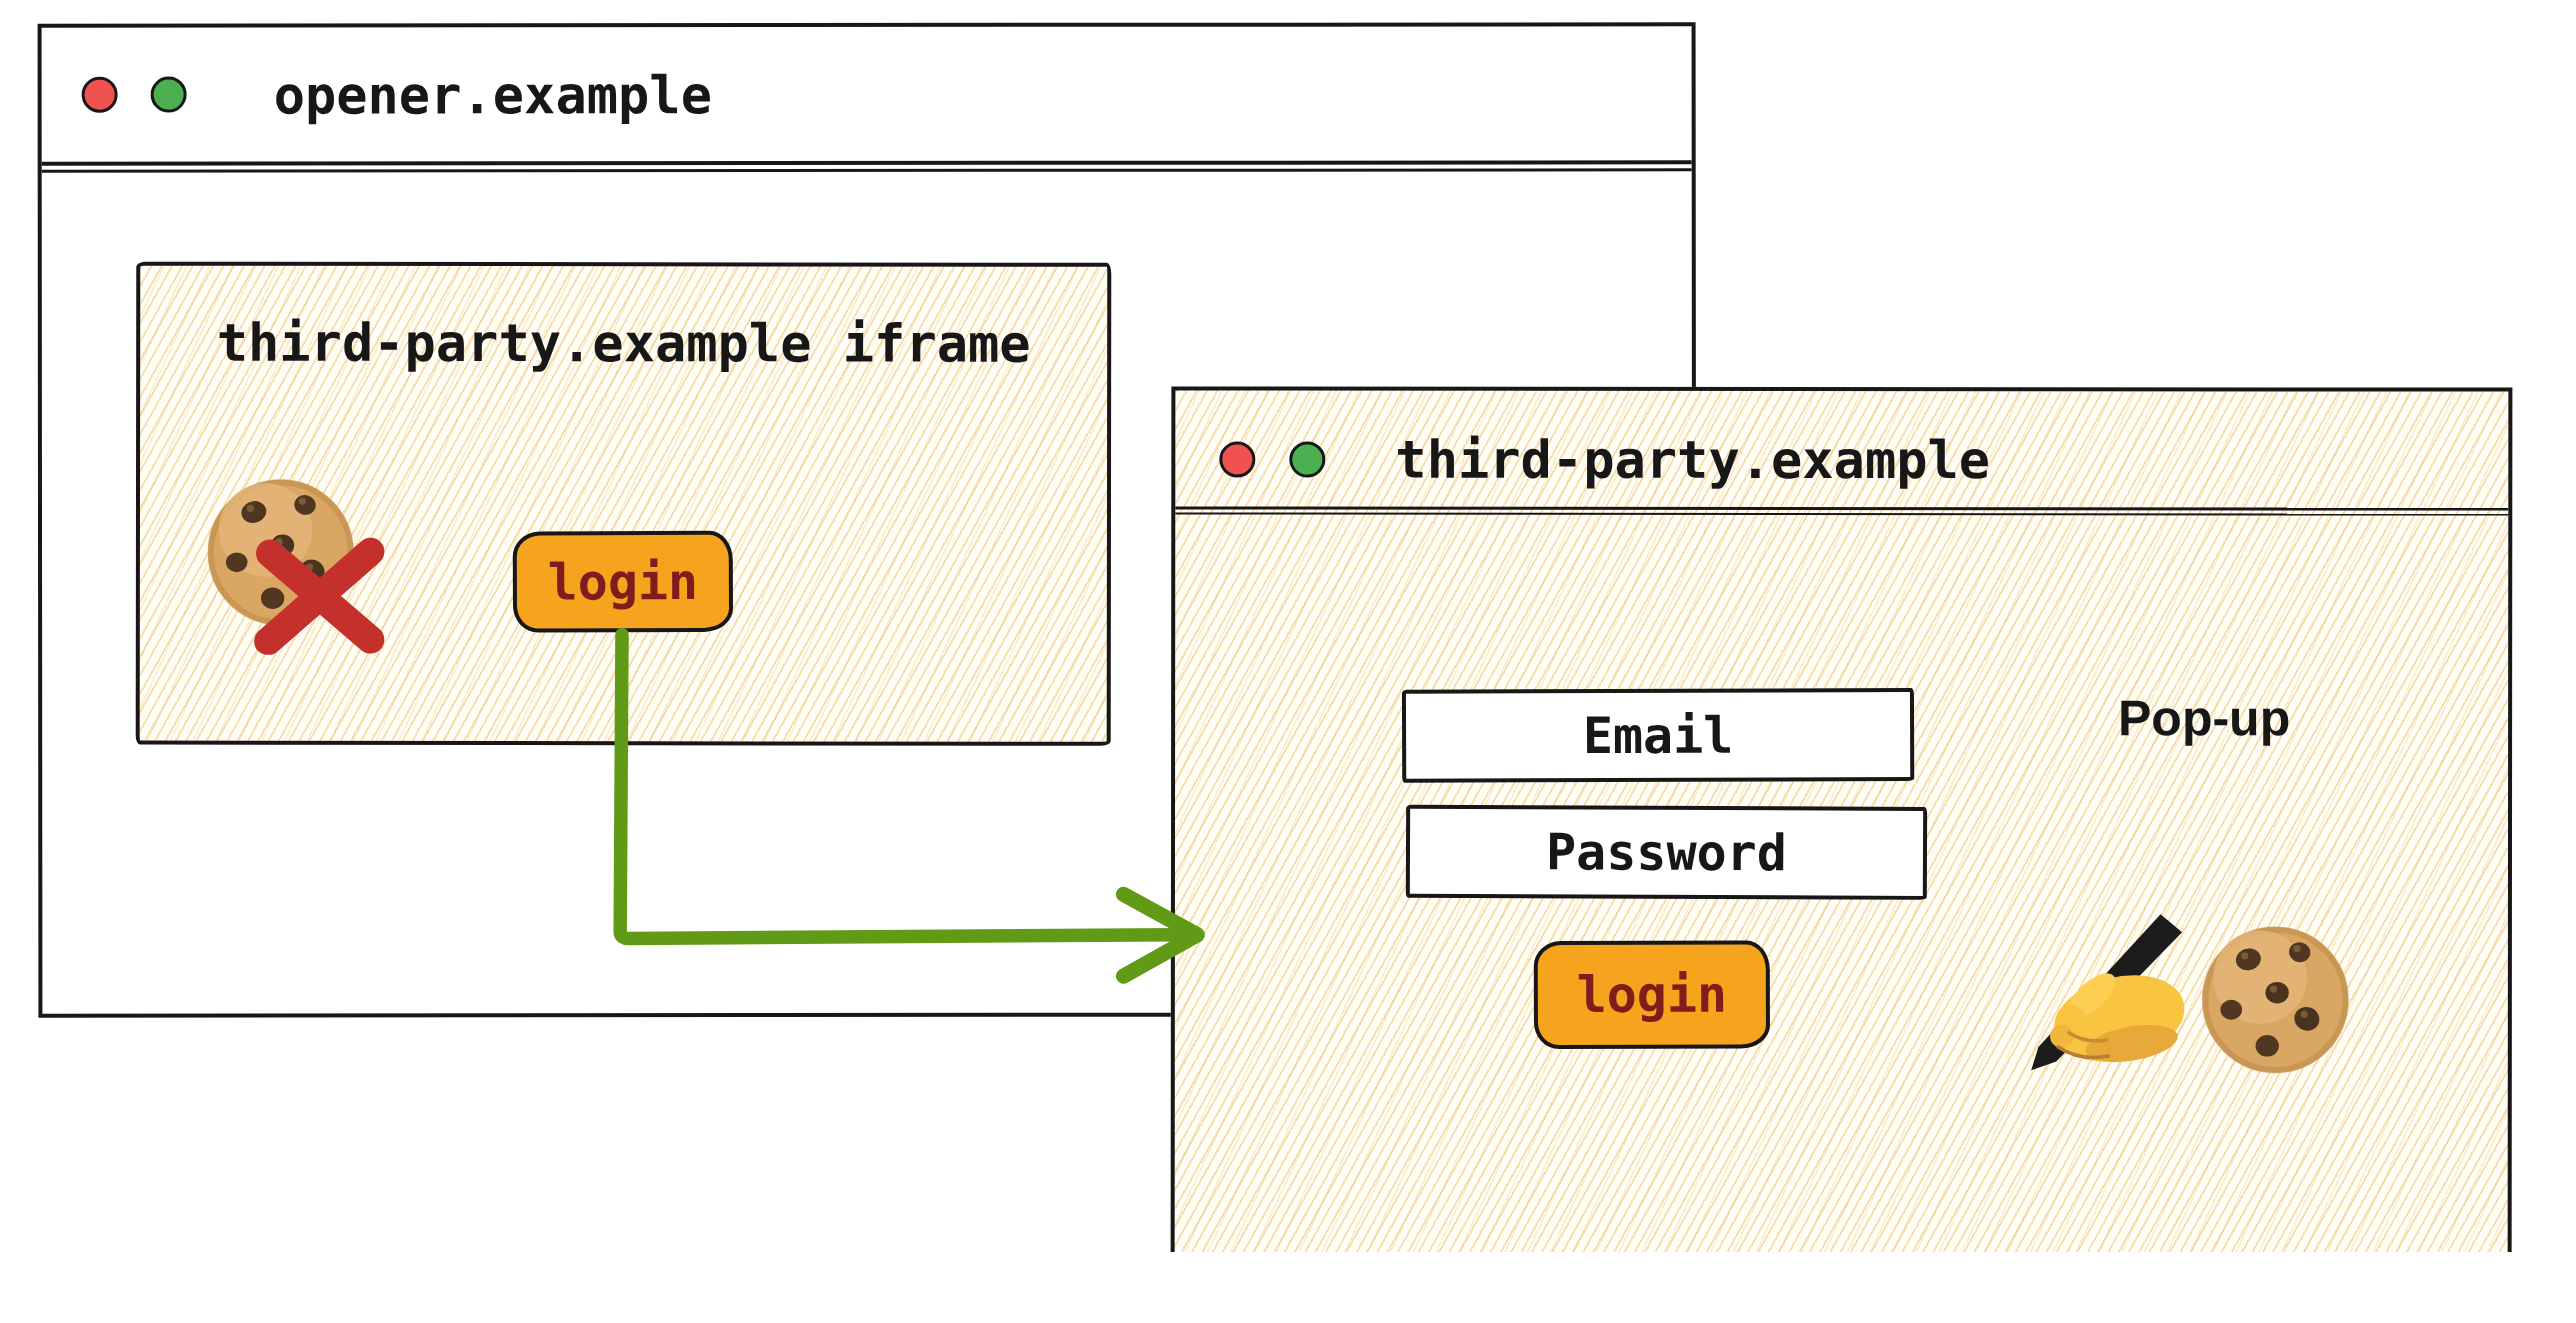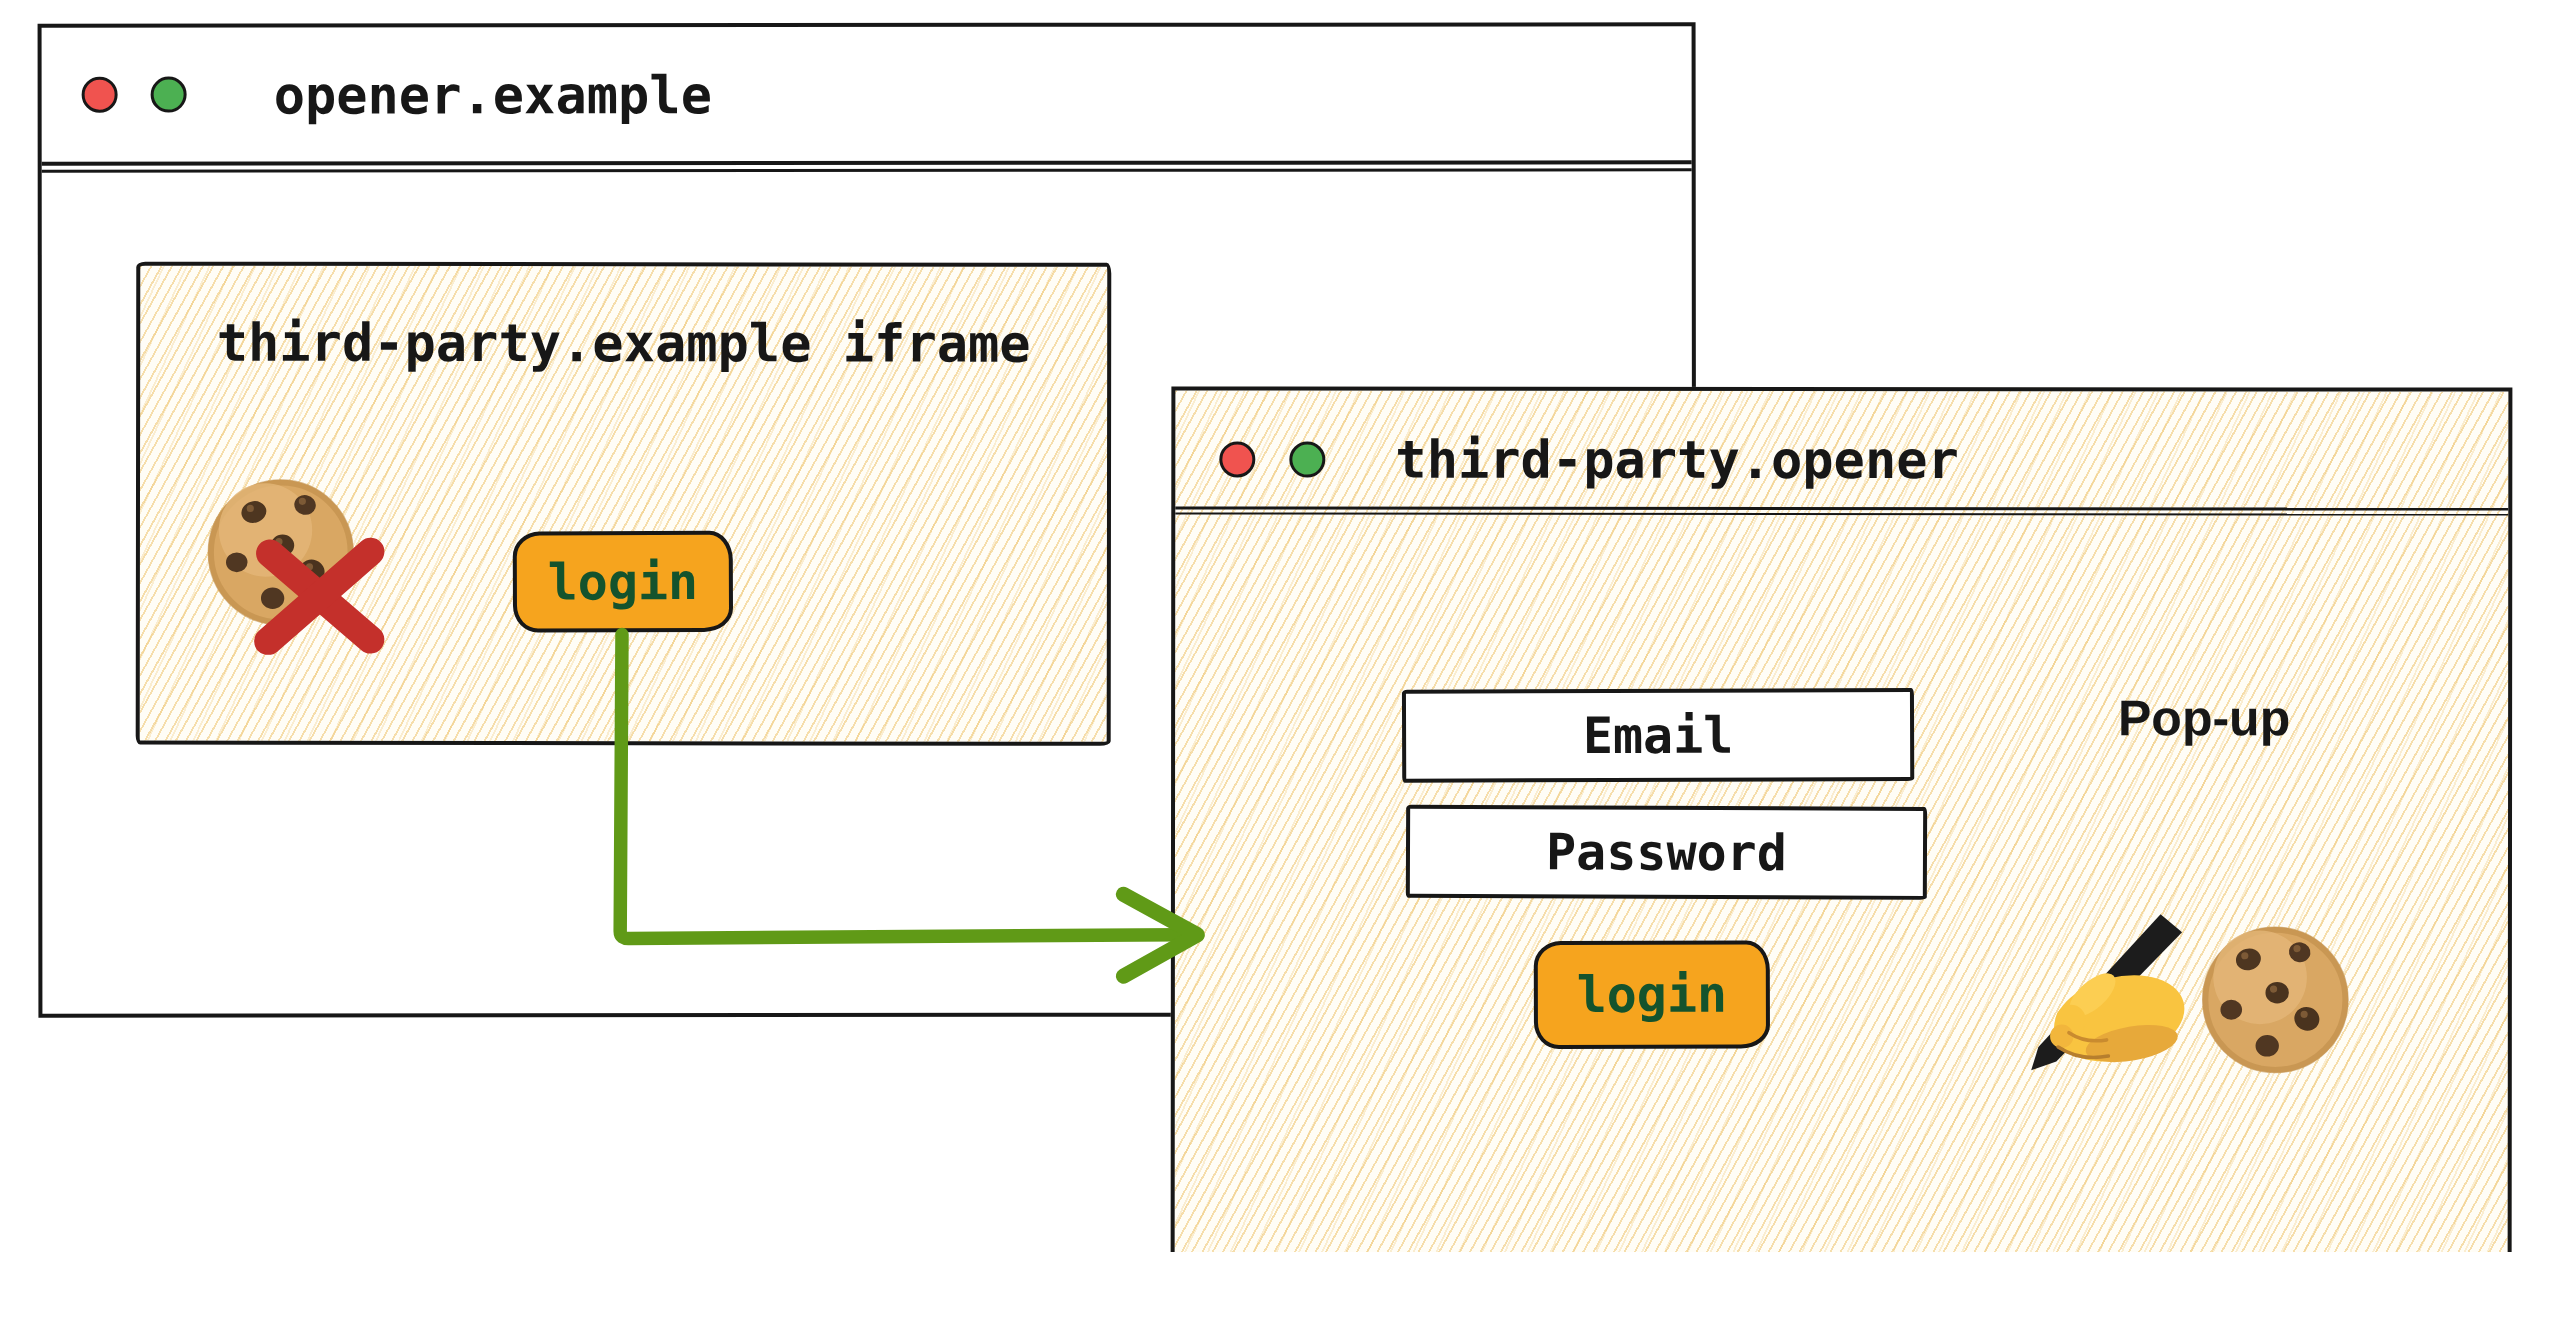--- a/index.html
+++ b/index.html
@@ -18,21 +18,21 @@
   .titlebar.thin::after{bottom:-8px;height:1.8px;}
   .dot{position:absolute;width:36px;height:36px;border-radius:50%;border:3.6px solid #171717;box-sizing:border-box;}
   .wtitle{position:absolute;font-size:52px;font-weight:bold;line-height:56px;white-space:nowrap;}
 
   .mono-label{font-family:"DejaVu Sans Mono","Liberation Mono",monospace;font-weight:bold;}
 
   .sketch-btn{position:absolute;display:flex;align-items:center;justify-content:center;
     background:#F6A41E;border:4.5px solid #171717;box-sizing:border-box;cursor:pointer;
     border-radius:27px 23.4px 29px 25px / 25px 29px 23.4px 27px;
     font-family:"DejaVu Sans Mono","Liberation Mono",monospace;
-    font-weight:bold;font-size:50px;color:#14532d;}
+    font-weight:bold;font-size:50px;color:#7f1d1d;}
 
   .sketch-input{position:absolute;background:#ffffff;border:4.5px solid #171717;box-sizing:border-box;
     text-align:center;font-family:"DejaVu Sans Mono","Liberation Mono",monospace;
     font-weight:bold;font-size:50px;color:#171717;outline:none;
     border-radius:5.4px 2.7px 7.2px 2.7px / 3.6px 7.2px 2.7px 5.4px;}
   .sketch-input::placeholder{color:#171717;opacity:1;}
 
   .sans-label{font-family:"Liberation Sans","DejaVu Sans",sans-serif;font-weight:700;}
 
   svg{display:block;}
@@ -86,21 +86,21 @@
 
       <button class="sketch-btn" style="left:373px;top:265px;width:220px;height:101px;transform:rotate(-0.3deg);">login</button>
     </div>
   </div>
 
   <div class="window hatch" style="left:1171px;top:387px;width:1341px;height:913px;transform:rotate(0.05deg);z-index:30;">
 
     <div class="titlebar thin" style="height:119px;border-bottom-width:3.6px;">
       <span class="dot" style="left:44px;top:51px;background:#F0534F;"></span>
       <span class="dot" style="left:114px;top:51px;background:#4CB052;"></span>
-      <span class="wtitle" style="left:220px;top:41px;">third-party.opener</span>
+      <span class="wtitle" style="left:220px;top:41px;">third-party.example</span>
     </div>
 
     <div class="sans-label" style="position:absolute;left:894px;top:270px;width:270px;text-align:center;font-size:50px;margin-top:28px;">Pop-up</div>
 
     <input class="sketch-input" style="left: 227px; top: 298px; width: 512px; height: 93px; transform: rotate(-0.25deg);" placeholder="Email">
 
     <input class="sketch-input" style="left: 231px; top: 415px; width: 521px; height: 93px; transform: rotate(0.18deg);" placeholder="Password">
 
     <button class="sketch-btn" style="left:359px;top:550px;width:236px;height:108px;transform:rotate(-0.2deg);">login</button>
 

